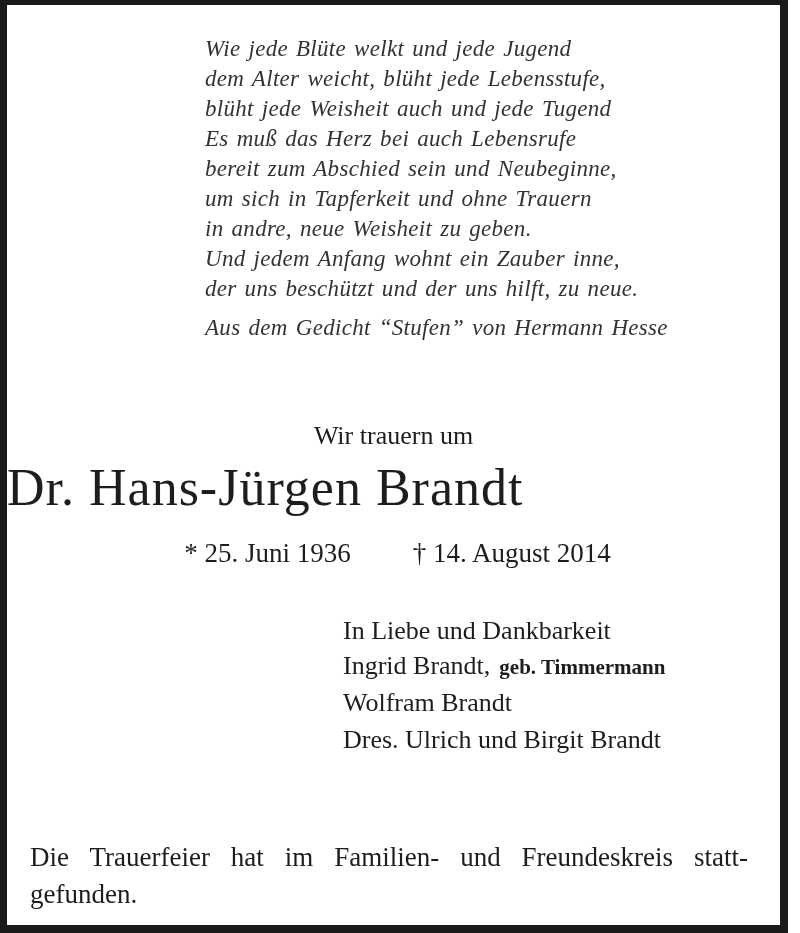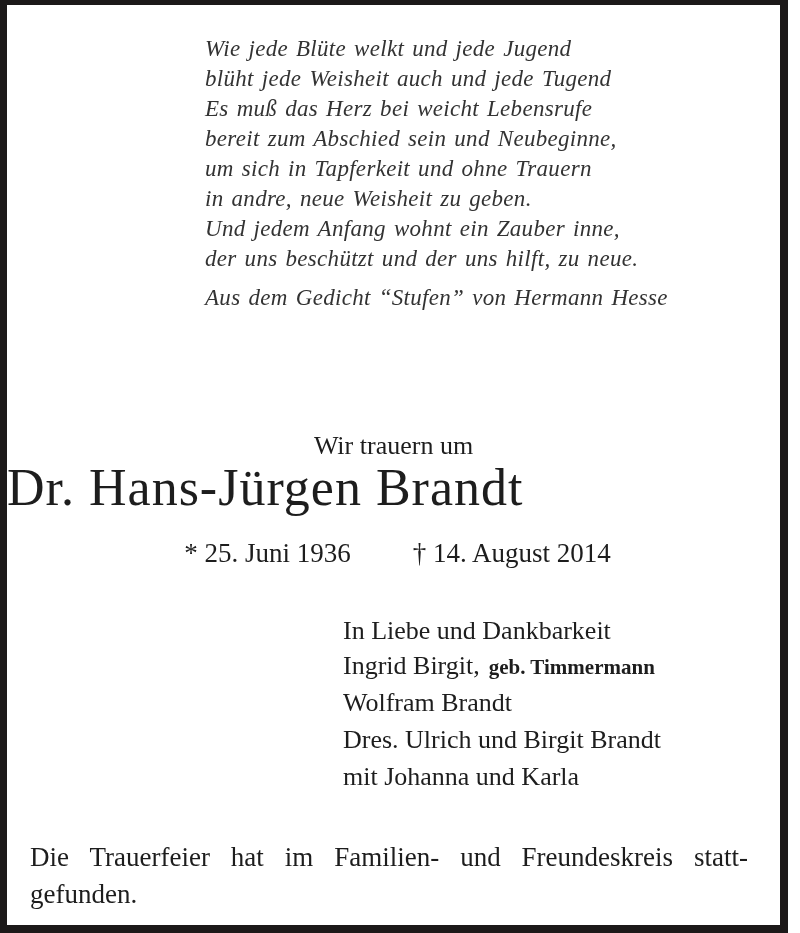--- a/index.html
+++ b/index.html
@@ -32,21 +32,21 @@
     letter-spacing: 0.3px;
   }
   .poem-attribution {
     margin-top: 9px;
     font-style: italic;
   }
   .intro {
     position: absolute;
     left: 0;
     right: 0;
-    top: 425px;
+    top: 415px;
     text-align: center;
     font-size: 26px;
     line-height: 32px;
   }
   .deceased-name {
     position: absolute;
     left: 0;
     right: 0;
     top: 451px;
     text-align: left;
@@ -92,52 +92,50 @@
     white-space: normal;
   }
 </style>
 </head>
 <body>
 
 <div class="frame" style="--frame: #1c1919; --text: #1d1d1d; --poem: #333333; --bg: #ffffff;">
 
   <div class="poem">
     <div>Wie jede Blüte welkt und jede Jugend</div>
+    <div>dem Alter weicht, blüht jede Lebensstufe,</div>
     <div>blüht jede Weisheit auch und jede Tugend</div>
-    <div>Es muß das Herz bei weicht Lebensrufe</div>
+    <div>Es muß das Herz bei auch Lebensrufe</div>
     <div>bereit zum Abschied sein und Neubeginne,</div>
     <div>um sich in Tapferkeit und ohne Trauern</div>
     <div>in andre, neue Weisheit zu geben.</div>
     <div>Und jedem Anfang wohnt ein Zauber inne,</div>
     <div>der uns beschützt und der uns hilft, zu neue.</div>
     <div class="poem-attribution">Aus dem Gedicht “Stufen” von Hermann Hesse</div>
   </div>
 
   <div class="intro">Wir trauern um</div>
 
   <div class="deceased-name">Dr. Hans-Jürgen Brandt</div>
 
   <div class="dates">
     <span>* 25. Juni 1936</span>
     <span>† 14. August 2014</span>
   </div>
 
   <div class="mourners">
     <div>In Liebe und Dankbarkeit</div>
     <div>
-      <span>Ingrid Birgit,</span><span class="mourner-suffix">geb. Timmermann</span>
+      <span>Ingrid Brandt,</span><span class="mourner-suffix">geb. Timmermann</span>
     </div>
     <div>
       <span>Wolfram Brandt</span><span class="mourner-suffix"></span>
     </div>
     <div>
       <span>Dres. Ulrich und Birgit Brandt</span><span class="mourner-suffix"></span>
-    </div>
-    <div>
-      <span>mit Johanna und Karla</span><span class="mourner-suffix"></span>
     </div>
   </div>
 
   <div class="footer">
     <div class="footer-line1">Die Trauerfeier hat im Familien- und Freundeskreis statt-</div>
     <div>gefunden.</div>
   </div>
 
 </div>
 

